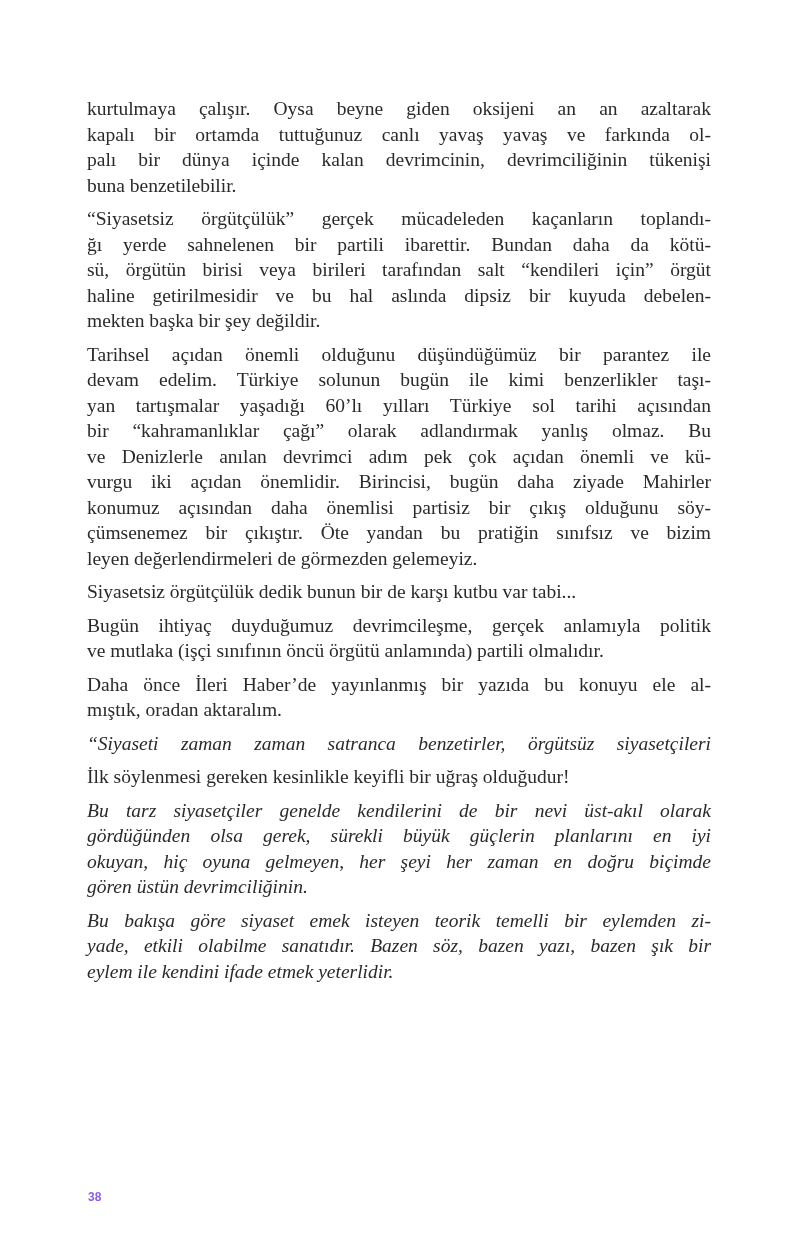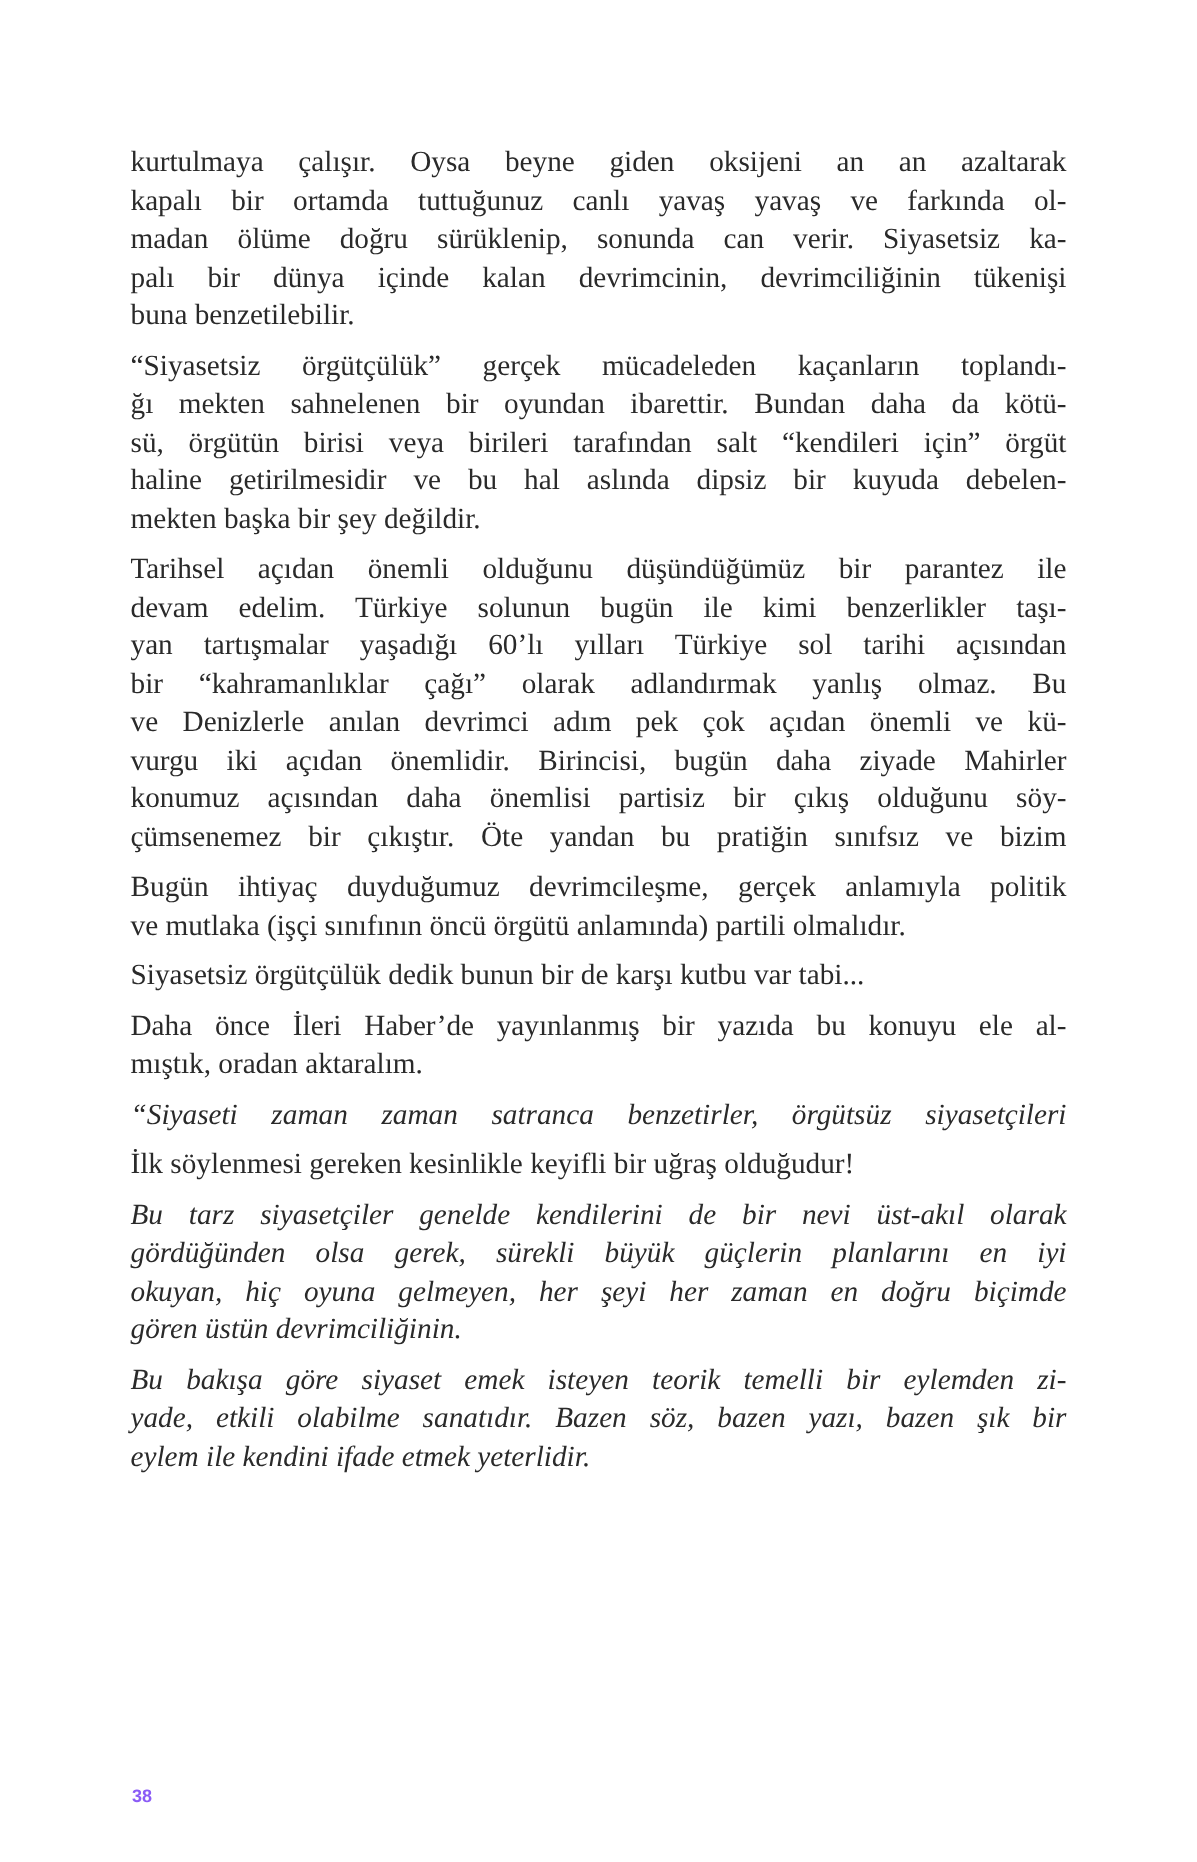--- a/index.html
+++ b/index.html
@@ -49,47 +49,47 @@
   }
 </style>
 </head>
 <body>
 
 <div class="book-page">
   <div class="text-block">
       <div class="para">
         <div class="line">kurtulmaya çalışır. Oysa beyne giden oksijeni an an azaltarak</div>
         <div class="line">kapalı bir ortamda tuttuğunuz canlı yavaş yavaş ve farkında ol-</div>
-        <div class="line">madan ölüme doğru sürüklenip, sonunda can verir. Siyasetsiz ka-</div>
         <div class="line">palı bir dünya içinde kalan devrimcinin, devrimciliğinin tükenişi</div>
         <div class="line last">buna benzetilebilir.</div>
       </div>
       <div class="para">
         <div class="line">“Siyasetsiz örgütçülük” gerçek mücadeleden kaçanların toplandı-</div>
-        <div class="line">ğı mekten sahnelenen bir oyundan ibarettir. Bundan daha da kötü-</div>
+        <div class="line">ğı yerde sahnelenen bir partili ibarettir. Bundan daha da kötü-</div>
         <div class="line">sü, örgütün birisi veya birileri tarafından salt “kendileri için” örgüt</div>
         <div class="line">haline getirilmesidir ve bu hal aslında dipsiz bir kuyuda debelen-</div>
         <div class="line last">mekten başka bir şey değildir.</div>
       </div>
       <div class="para">
         <div class="line">Tarihsel açıdan önemli olduğunu düşündüğümüz bir parantez ile</div>
         <div class="line">devam edelim. Türkiye solunun bugün ile kimi benzerlikler taşı-</div>
         <div class="line">yan tartışmalar yaşadığı 60’lı yılları Türkiye sol tarihi açısından</div>
         <div class="line">bir “kahramanlıklar çağı” olarak adlandırmak yanlış olmaz. Bu</div>
         <div class="line">ve Denizlerle anılan devrimci adım pek çok açıdan önemli ve kü-</div>
         <div class="line">vurgu iki açıdan önemlidir. Birincisi, bugün daha ziyade Mahirler</div>
         <div class="line">konumuz açısından daha önemlisi partisiz bir çıkış olduğunu söy-</div>
         <div class="line">çümsenemez bir çıkıştır. Öte yandan bu pratiğin sınıfsız ve bizim</div>
+        <div class="line last">leyen değerlendirmeleri de görmezden gelemeyiz.</div>
+      </div>
+      <div class="para">
+        <div class="line last">Siyasetsiz örgütçülük dedik bunun bir de karşı kutbu var tabi...</div>
       </div>
       <div class="para">
         <div class="line">Bugün ihtiyaç duyduğumuz devrimcileşme, gerçek anlamıyla politik</div>
         <div class="line last">ve mutlaka (işçi sınıfının öncü örgütü anlamında) partili olmalıdır.</div>
-      </div>
-      <div class="para">
-        <div class="line last">Siyasetsiz örgütçülük dedik bunun bir de karşı kutbu var tabi...</div>
       </div>
       <div class="para">
         <div class="line">Daha önce İleri Haber’de yayınlanmış bir yazıda bu konuyu ele al-</div>
         <div class="line last">mıştık, oradan aktaralım.</div>
       </div>
       <div class="para italic">
         <div class="line">“Siyaseti zaman zaman satranca benzetirler, örgütsüz siyasetçileri</div>
       </div>
       <div class="para">
         <div class="line last">İlk söylenmesi gereken kesinlikle keyifli bir uğraş olduğudur!</div>

